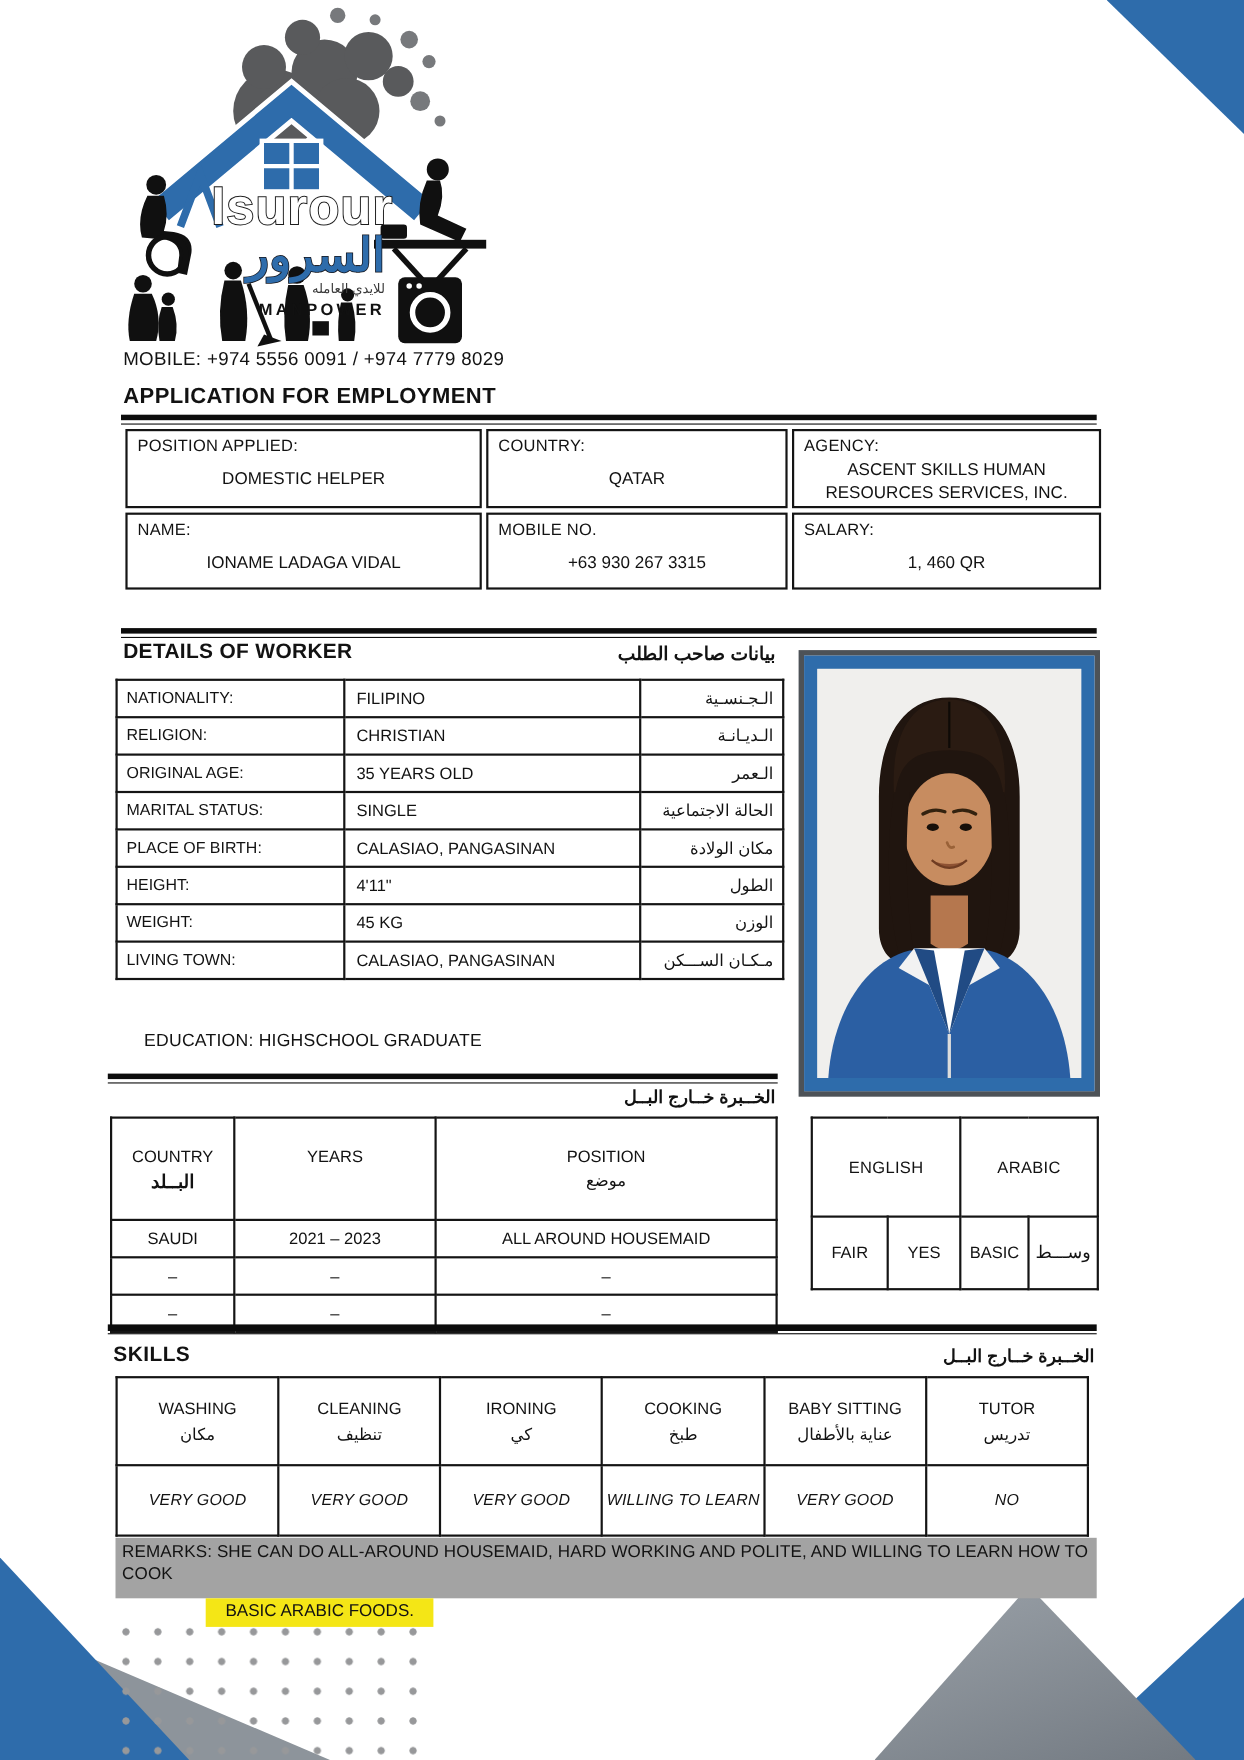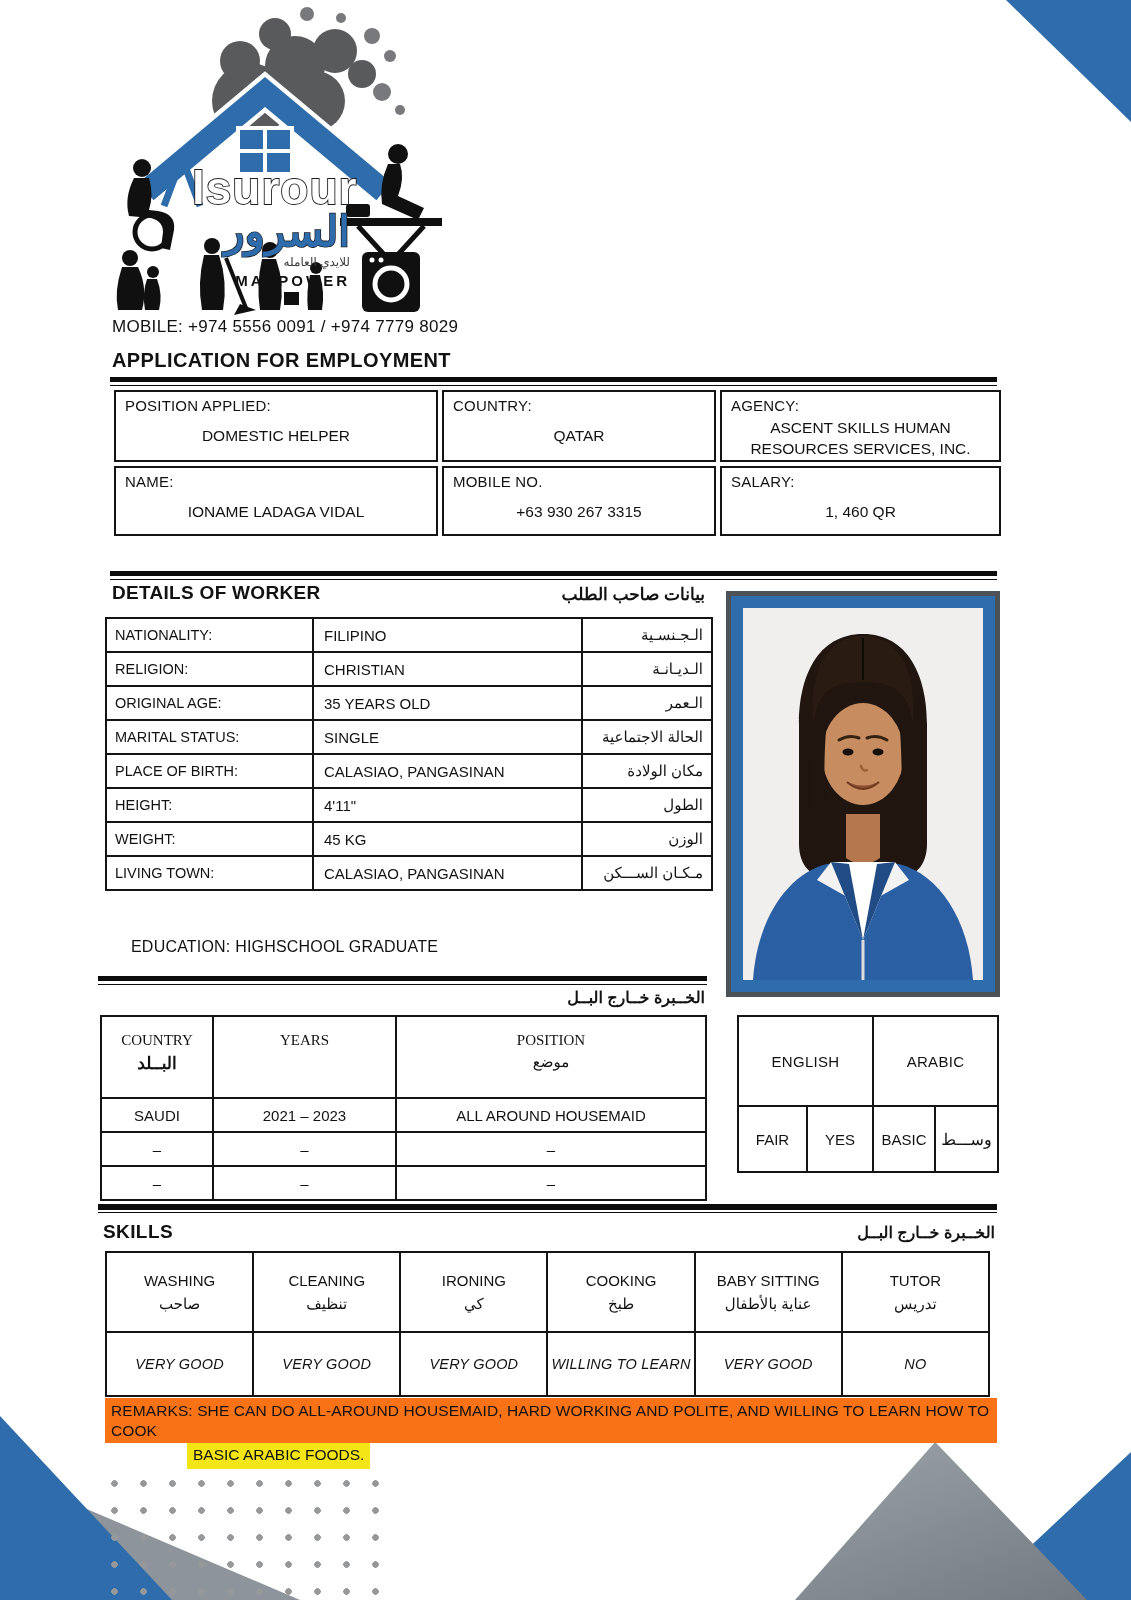--- a/index.html
+++ b/index.html
@@ -66,21 +66,21 @@
   
   .photo-frame { position:absolute; left:731px; top:596px; border:12px solid #2e6cab;
     box-shadow:0 0 0 5px #4d5257; background:#f0efed; line-height:0; }
 
   
   .pe-title { position:absolute; left:100px; top:986px; font-size:19px; font-weight:bold; letter-spacing:.3px; }
   .pe-title-ar { position:absolute; left:430px; top:988px; width:275px; text-align:right;
     direction:rtl; font-weight:bold; font-size:16px; }
   .pe-table { position:absolute; left:100px; top:1015px; border-collapse:collapse; table-layout:fixed; text-align:center; }
   .pe-table td { border:2px solid #141414; font-size:15px; }
-  .pe-table .pe-head td { height:64px; vertical-align:top; padding-top:15px;font-family:Liberation Serif, serif; }
+  .pe-table .pe-head td { height:64px; vertical-align:top; padding-top:26px; }
   .pe-table .c-country { width:108px; }
   .pe-table .c-years { width:179px; }
   .pe-table .c-position { width:306px; }
   .pe-table .ar { direction:rtl; font-weight:bold; font-size:17px; margin-top:4px; }
   .pe-table .ar.small { font-weight:normal; font-size:15px; }
   .pe-table .pe-row td { height:30px; }
 
   
   .lang-table { position:absolute; left:737px; top:1015px; border-collapse:collapse; table-layout:fixed; text-align:center; }
   .lang-table td { border:2px solid #141414; font-size:15px; }
@@ -93,22 +93,22 @@
   .skills-title-ar { position:absolute; left:600px; top:1223px; width:395px; text-align:right;
     direction:rtl; font-weight:bold; font-size:16px; }
   .skills-table { position:absolute; left:105px; top:1251px; width:885px; border-collapse:collapse; table-layout:fixed; text-align:center; }
   .skills-table td { border:2px solid #141414; font-size:15px; }
   .skills-table .sk-head td { height:76px; vertical-align:middle; }
   .skills-table .sk-vals td { height:60px; font-size:14.5px; letter-spacing:.2px;font-style:italic; }
   .skills-table .sk-ar { direction:rtl; font-size:15px; margin-top:6px; }
 
   
   .remarks { position:absolute; left:105px; top:1398px; width:892px; font-size:15.5px; line-height:20px; }
-  .remarks .l1 { display:block; background:#f97316; padding:3px 6px 2px; letter-spacing:.1px; }
-  .remarks .l2 { display:inline-block; background:#f4e616; padding:2px 6px 4px; margin-left:82px; }
+  .remarks .l1 { display:block; background:#a3a3a3; padding:3px 6px 12px; letter-spacing:.1px; }
+  .remarks .l2 { display:inline-block; background:#f4e616; padding:2px 18px 4px; margin-left:82px; }
 </style>
 </head>
 <body>
 
 <div class="page">
 
   <div class="corner corner-tr"></div>
   <div class="corner corner-bl-gray"></div>
   <div class="corner corner-bl-blue"></div>
   <div class="corner corner-br-blue"></div>
@@ -357,21 +357,21 @@
 
   <div class="rule rule-4"></div>
   <div class="skills-title">SKILLS</div>
   <div class="skills-title-ar">الخــبرة خــارج البــل</div>
 
   <table class="skills-table">
     <tbody>
       <tr class="sk-head">
         <td>
           <div class="sk-name">WASHING</div>
-          <div class="sk-ar">صاحب</div>
+          <div class="sk-ar">مكان</div>
         </td>
         <td>
           <div class="sk-name">CLEANING</div>
           <div class="sk-ar">تنظيف</div>
         </td>
         <td>
           <div class="sk-name">IRONING</div>
           <div class="sk-ar">كي</div>
         </td>
         <td>

